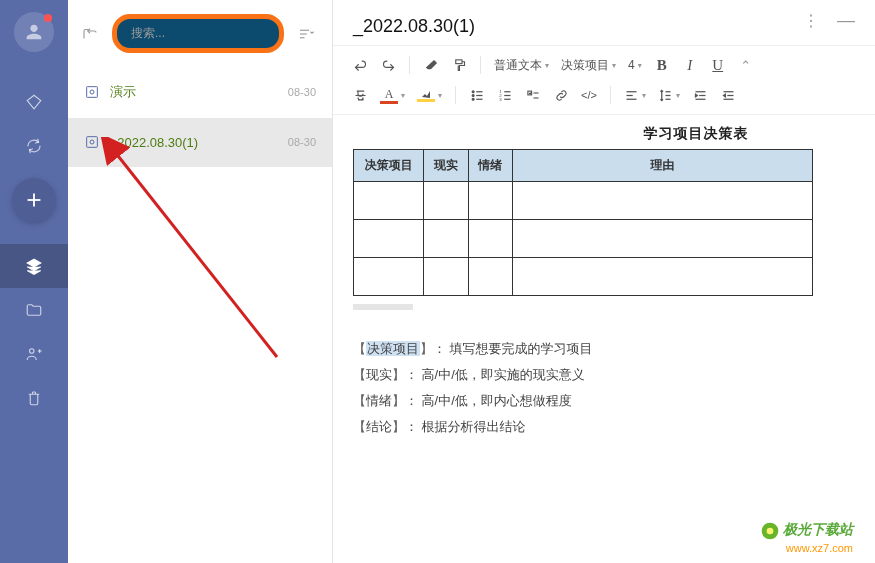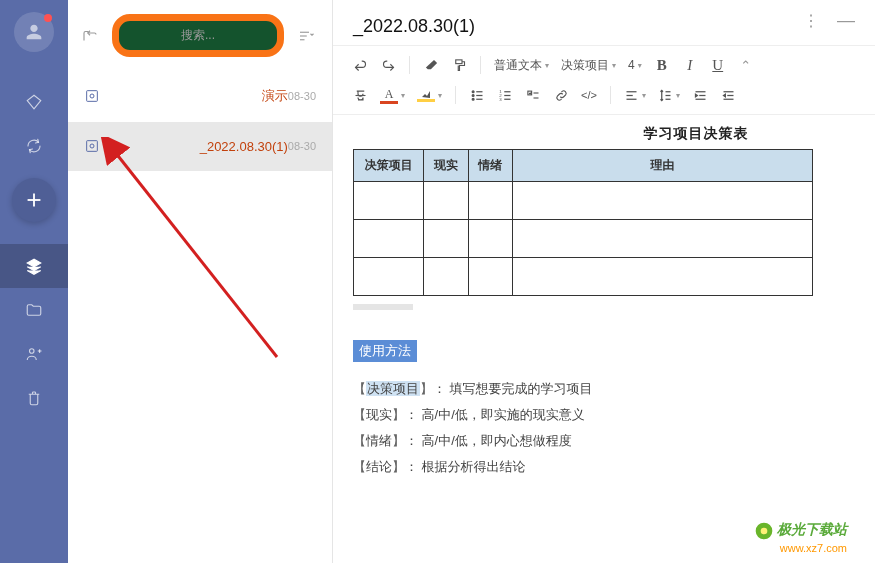--- a/index.html
+++ b/index.html
@@ -15,26 +15,26 @@
     .nav-icon svg { width: 18px; height: 18px; fill: none; stroke: currentColor; stroke-width: 1.5; }
     .nav-icon.filled svg { fill: currentColor; stroke: none; }
     .add-btn { width: 44px; height: 44px; border-radius: 50%; background: #4f5f96; display: flex; align-items: center; justify-content: center; margin: 10px 0 22px; cursor: pointer; color: #fff; box-shadow: 0 2px 6px rgba(0,0,0,0.2); }
     .add-btn svg { width: 22px; height: 22px; stroke: #fff; stroke-width: 2; fill: none; }
     .nav-icon.active { background: rgba(0,0,0,0.2); color: #fff; }
     
     
     .note-list { width: 265px; border-right: 1px solid #e5e5e5; display: flex; flex-direction: column; background: #fafafa00; }
     .list-header { display: flex; align-items: center; padding: 14px 14px 14px 10px; gap: 10px; }
     .up-icon { width: 24px; height: 24px; display: flex; align-items: center; justify-content: center; color: #999; cursor: pointer; }
-    .search-box { flex: 1; border: 7px solid #f97316; border-radius: 18px; padding: 6px 14px; font-size: 12px; color: #999; text-align: center; cursor: text; background: #14532d; }
+    .search-box { flex: 1; border: 5px solid #f97316; border-radius: 18px; padding: 6px 14px; font-size: 12px; color: #999; text-align: left; cursor: text; background: #0c4a6e; }
     .sort-icon { width: 24px; height: 24px; display: flex; align-items: center; justify-content: center; color: #999; cursor: pointer; }
     .note-item { display: flex; align-items: center; padding: 16px 16px; cursor: pointer; border-bottom: 1px solid transparent; }
     .note-item.selected { background: #e8e8e8; }
     .note-icon { width: 16px; height: 16px; margin-right: 10px; color: #5a6ca8; flex-shrink: 0; }
-    .note-title { flex: 1; font-size: 13px; color: #c2410c; text-align: right; }
+    .note-title { flex: 1; font-size: 13px; color: #4d7c0f; }
     .note-date { font-size: 11px; color: #aaa; }
     
     
     .editor { flex: 1; display: flex; flex-direction: column; background: #fff; position: relative; }
     .editor-header { padding: 16px 20px 8px; display: flex; align-items: center; }
     .doc-title { font-size: 18px; font-weight: 400; color: #111; flex: 1; }
     .header-actions { display: flex; gap: 18px; align-items: center; color: #999; position: absolute; right: 20px; top: 10px; }
     .header-actions span { cursor: pointer; }
     
     .toolbar { border-top: 1px solid #eee; border-bottom: 1px solid #eee; padding: 6px 14px; }
@@ -63,21 +63,21 @@
     .decision-table td { height: 38px; }
     .table-footer-bar { width: 60px; height: 6px; background: #e5e5e5; margin: 6px 0 30px; }
     
     .usage-title { background: #5b8dd6; color: #fff; padding: 2px 6px; display: inline-block; font-size: 13px; margin-bottom: 10px; }
     .usage-line { color: #444; font-size: 13px; margin: 8px 0; }
     .usage-line .bracket { color: #666; }
     .usage-line .hl { background: #cfe2f3; padding: 0 1px; }
     
     .arrow-overlay { position: absolute; left: 87px; top: 137px; width: 220px; height: 230px; pointer-events: none; z-index: 100; }
     
-    .watermark { position: absolute; right: 28px; bottom: 8px; font-size: 11px; color: #8bc34a; font-style: italic; text-align: right; line-height: 1.3; pointer-events: none; }
+    .watermark { position: absolute; right: 22px; bottom: 8px; font-size: 11px; color: #8bc34a; font-style: italic; text-align: right; line-height: 1.3; pointer-events: none; }
     .watermark .wm1 { font-size: 14px; font-weight: bold; color: #5aaa3a; }
     .watermark .wm2 { color: #ff9800; font-style: normal; }
     .watermark svg { width: 20px; height: 20px; vertical-align: middle; }
   </style>
 </head>
 <body>
 
 <div class="app">
 
   <div class="sidebar">
@@ -345,21 +345,20 @@
           <tr>
               <td></td>
               <td></td>
               <td></td>
               <td></td>
             </tr>
         </tbody>
       </table>
       <div class="table-footer-bar"></div>
 
-      <div><span class="usage-title">使用方法</span></div>
       <div id="usage-lines">
           <div class="usage-line"><span class="bracket">【</span><span class="hl">决策项目</span><span class="bracket">】</span>： 填写想要完成的学习项目</div>
           <div class="usage-line"><span class="bracket">【</span>现实<span class="bracket">】</span>： 高/中/低，即实施的现实意义</div>
           <div class="usage-line"><span class="bracket">【</span>情绪<span class="bracket">】</span>： 高/中/低，即内心想做程度</div>
           <div class="usage-line"><span class="bracket">【</span>结论<span class="bracket">】</span>： 根据分析得出结论</div>
         </div>
     </div>
   </div>
 </div>
 

